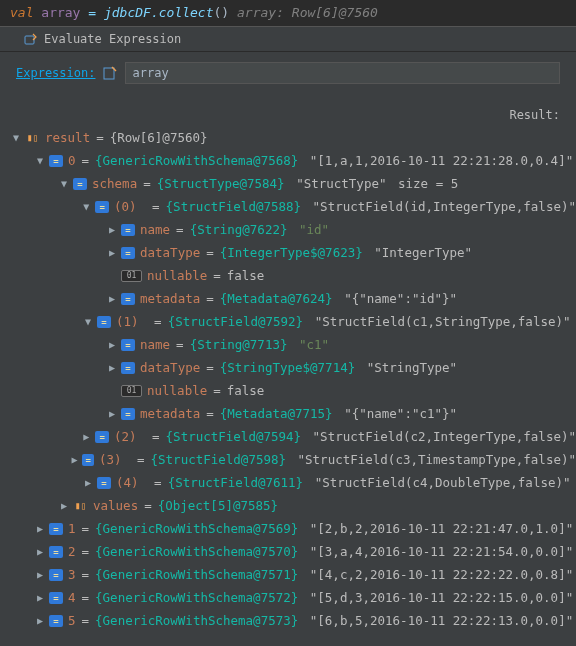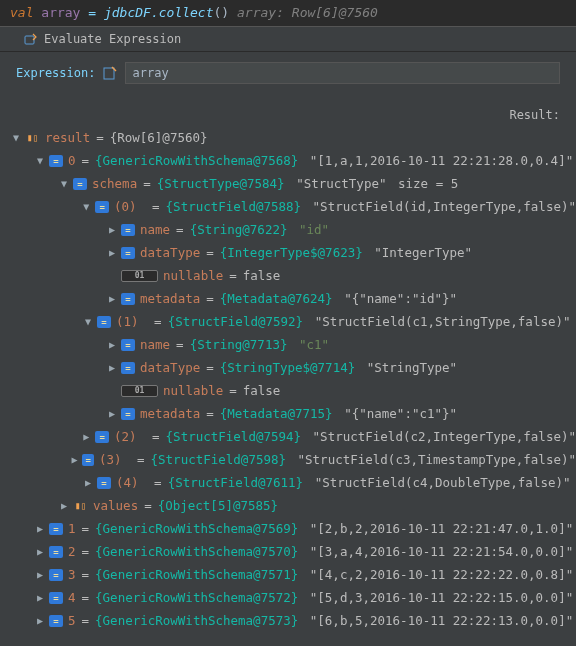--- a/index.html
+++ b/index.html
@@ -42,21 +42,21 @@
   }
   .titlebar-text { color: #bbbbbb; font-size: 12px; }
   
   .expr-row { 
     background: #3c3f41; 
     padding: 10px 16px 6px; 
     display: flex; 
     align-items: center; 
     gap: 8px;
   }
-  .expr-label { color: #7dd3fc; }
+  .expr-label { color: #0ea5e9; text-decoration: underline; }
   .expr-icon { width: 14px; height: 14px; }
   .expr-input { 
     flex: 1; 
     background: #45494a; 
     border: 1px solid #555; 
     color: #a9b7c6; 
     padding: 3px 6px; 
     font-family: Consolas, monospace; 
     font-size: 12px;
     height: 22px;
@@ -110,23 +110,22 @@
     color: #e8dca0; 
     font-weight: bold; 
     width: 14px; height: 12px;
     font-size: 9px;
     line-height: 12px;
   }
   .ic-bool { 
     background: #2b2b2b; 
     border: 1px solid #777;
     color: #aaa; 
-    width: 37px; height: 12px;
+    width: 21px; height: 12px;
     font-size: 8px;
-    font-weight: bold;
   }
   
   .name { color: #c77d5a; }
   .name-idx { color: #c77d5a; }
   .eq { color: #bbbbbb; margin: 0 4px; }
   .type { color: #14b8a6; }
   .val { color: #bbbbbb; text-align: right; }
   .str { color: #bbbbbb; }
   .strq { color: #6a8759; }
 </style>

